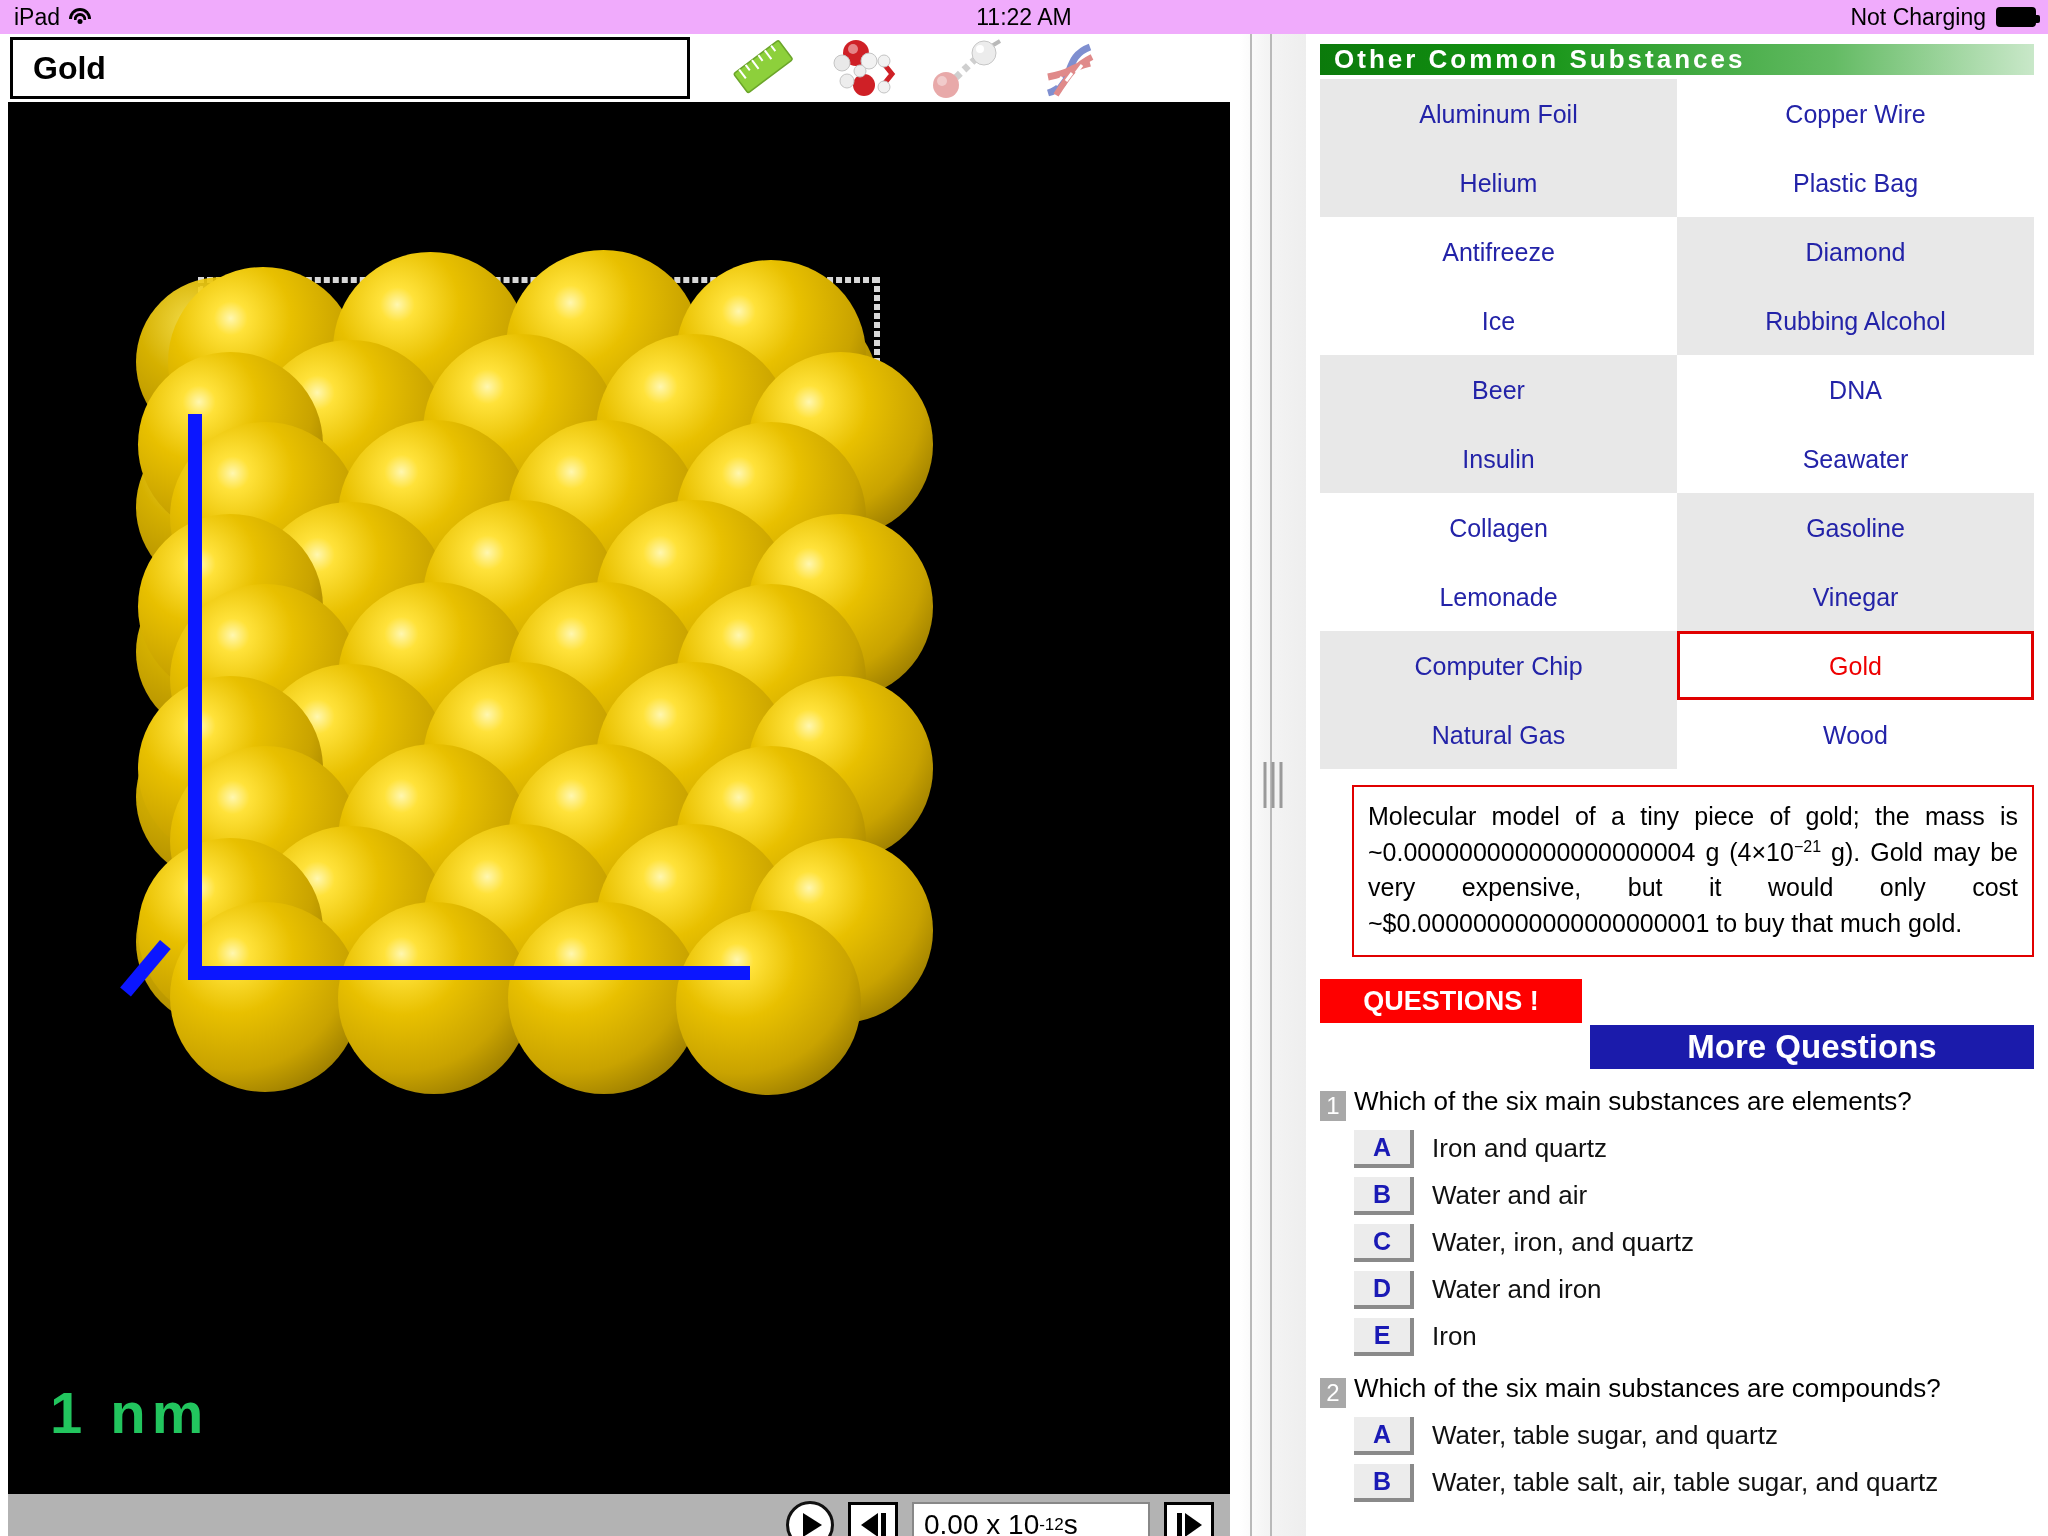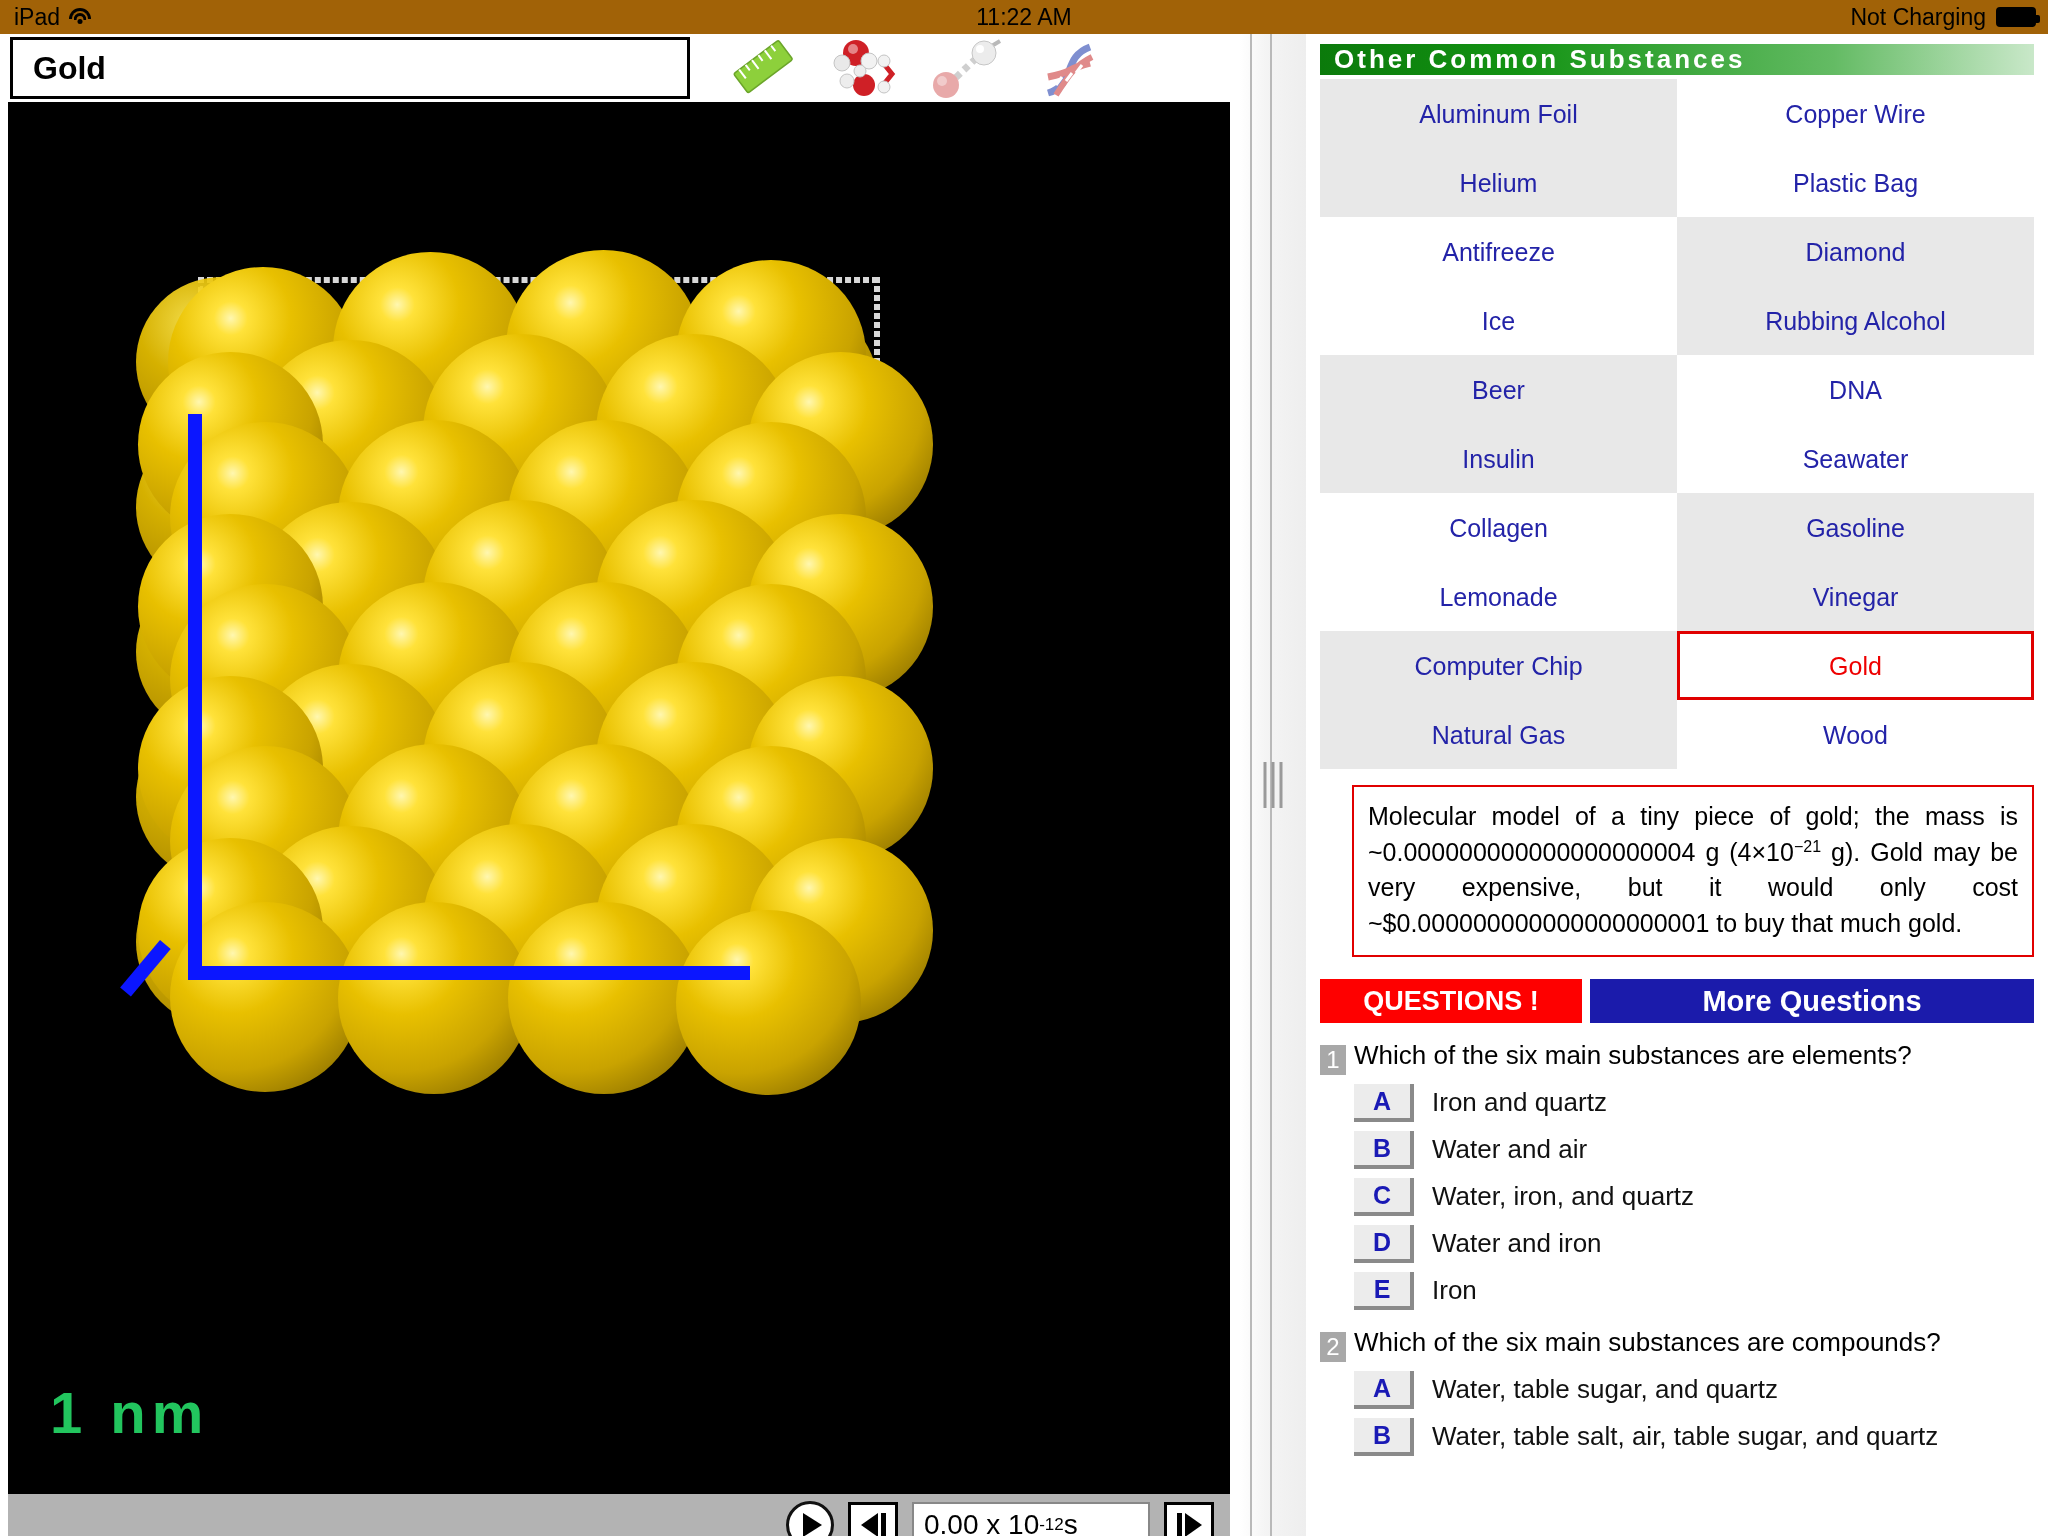--- a/index.html
+++ b/index.html
@@ -7,21 +7,21 @@
     width: 2048px; height: 1536px;
     font-family: "Liberation Sans", sans-serif;
     background: #ffffff;
     overflow: hidden;
   }
   .page { position: relative; width: 2048px; height: 1536px; }
 
   
   .statusbar {
     position: absolute; top: 0; left: 0; width: 2048px; height: 34px;
-    display: flex; align-items: center; background: #a16207;
+    display: flex; align-items: center; background: #f0abfc;
   }
   .sb-left { display: flex; align-items: center; gap: 8px; margin-left: 14px; }
   .sb-device { font-size: 23px; color: #000; }
   .wifi-icon { display: inline-block; width: 24px; height: 18px; position: relative; }
   .wifi-icon i {
     position: absolute; border: 3px solid #000; border-bottom: none;
     border-radius: 50% 50% 0 0 / 100% 100% 0 0; left: 50%; transform: translateX(-50%);
   }
   .wifi-icon i.a { width: 22px; height: 11px; top: 0px; }
   .wifi-icon i.b { width: 13px; height: 7px;  top: 5px; }
@@ -152,21 +152,21 @@
   .descbox sup { font-size: 16px; }
   .qbtn-row { display: flex; gap: 8px; margin-top: 22px; }
   .q-red {
     flex: 0 0 262px; height: 44px; background: #fe0000;
     display: flex; align-items: center; justify-content: center;
     color: #fff; font-size: 27px; font-weight: bold;
   }
   .q-blue {
     flex: 1; height: 44px; background: #1b1bab;
     display: flex; align-items: center; justify-content: center;
-    color: #fff; font-size: 29px; font-weight: bold;
+    color: #fff; font-size: 33px; font-weight: bold; margin-top: 46px;
   }
   .q-block { margin-top: 16px; }
   .q-text { font-size: 26px; line-height: 1.27; color: #000; text-align: justify; }
   .qnum {
     display: inline-block; background: #a8a8a8; color: #fff;
     width: 26px; height: 30px; line-height: 30px; text-align: center;
     font-size: 24px; vertical-align: -4px; margin-right: 8px;
   }
   .choices { margin-top: 8px; }
   .choice { display: flex; align-items: flex-start; margin: 9px 0 9px 34px; }

